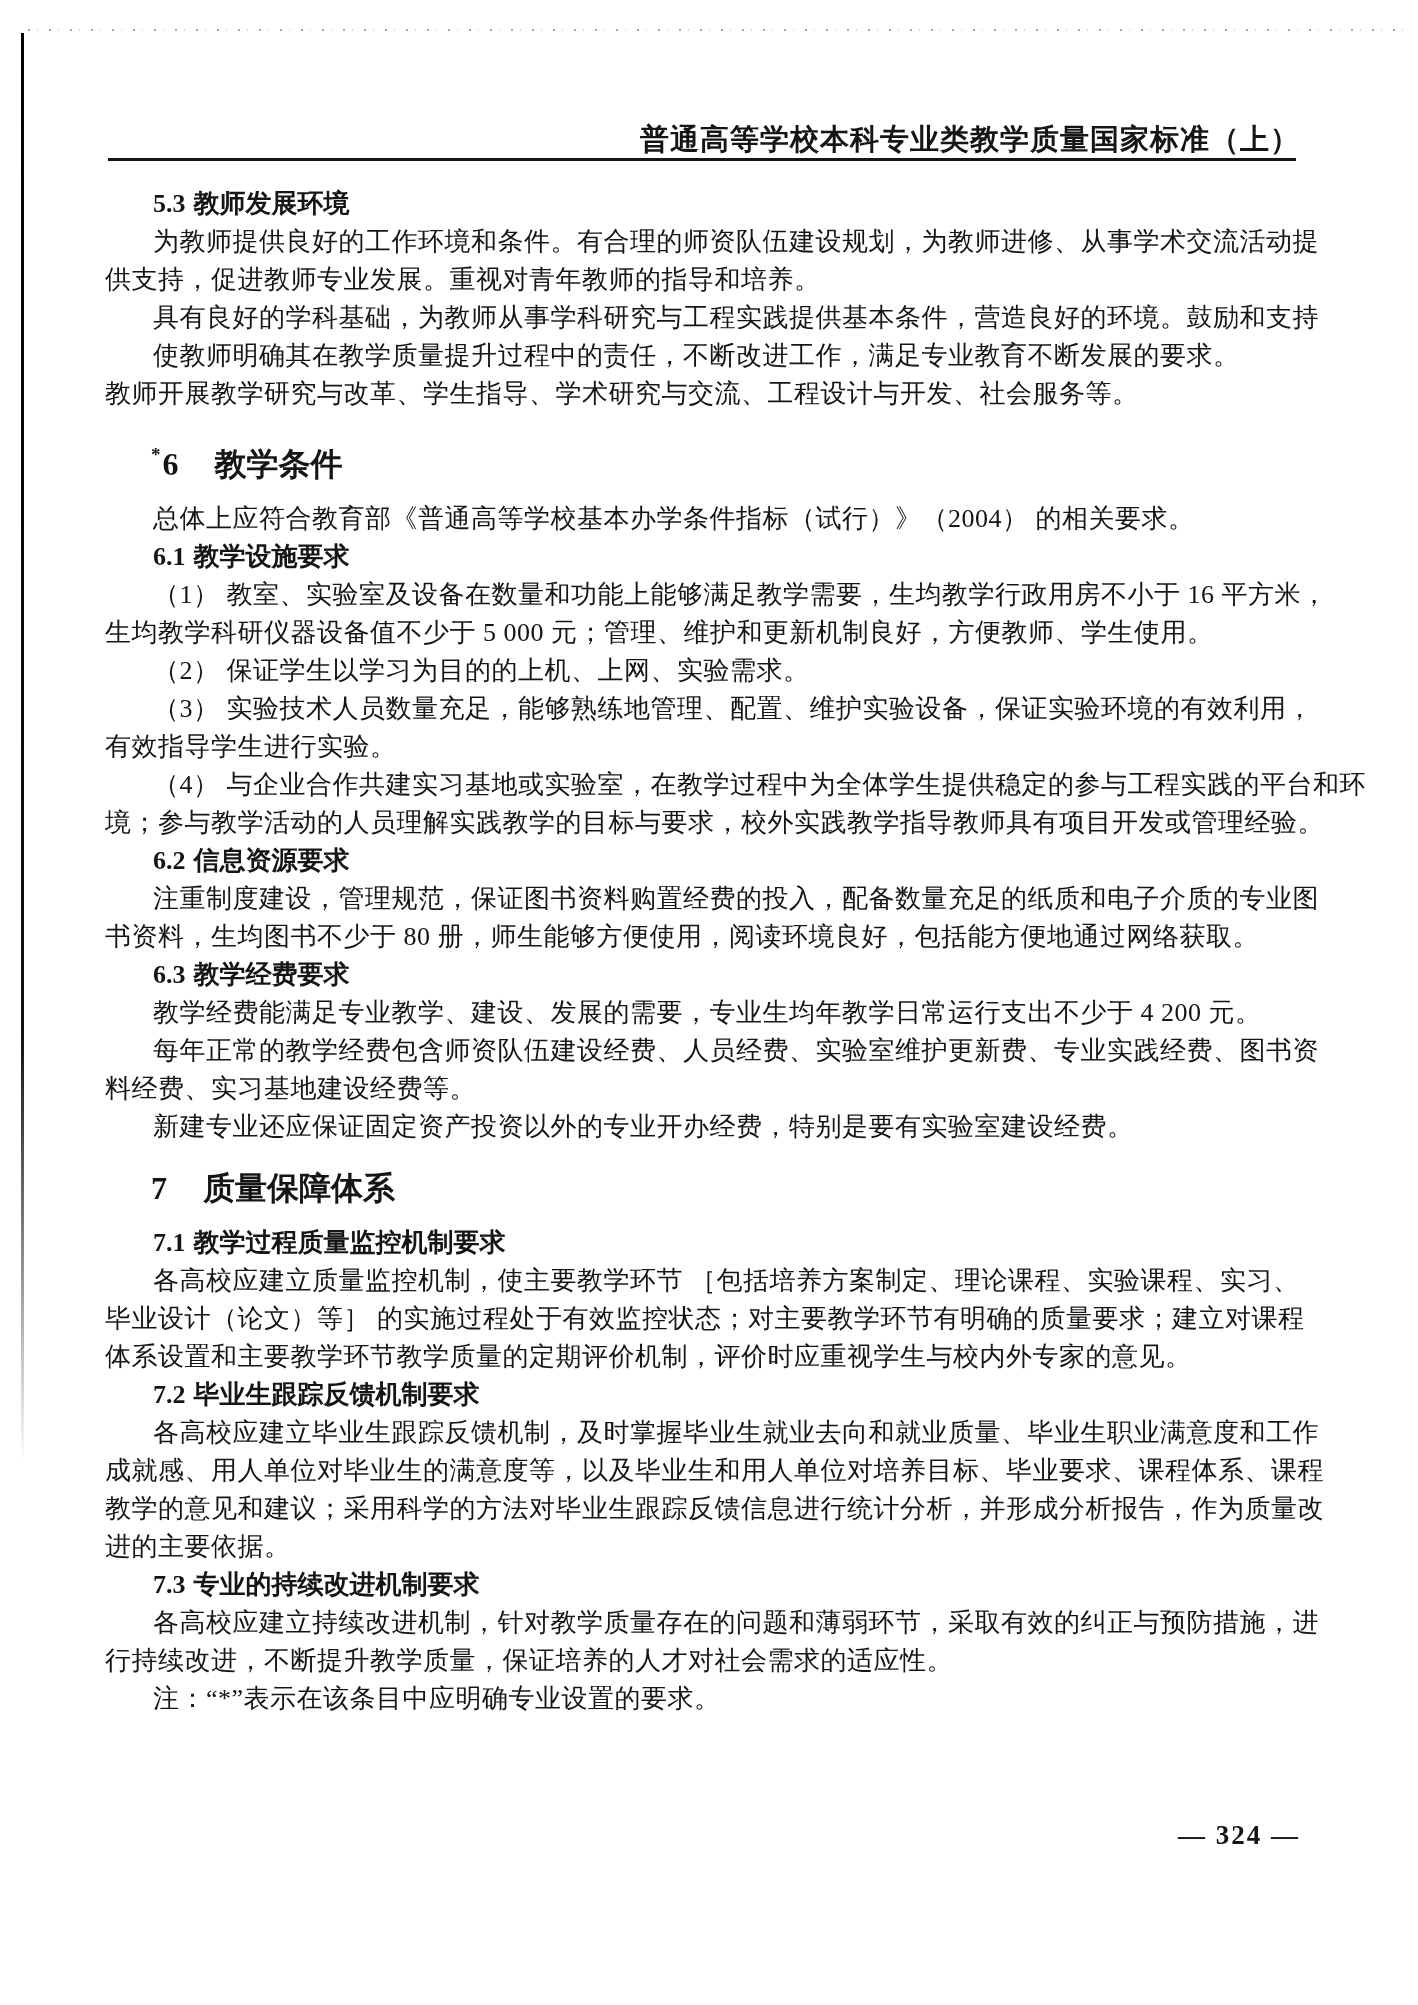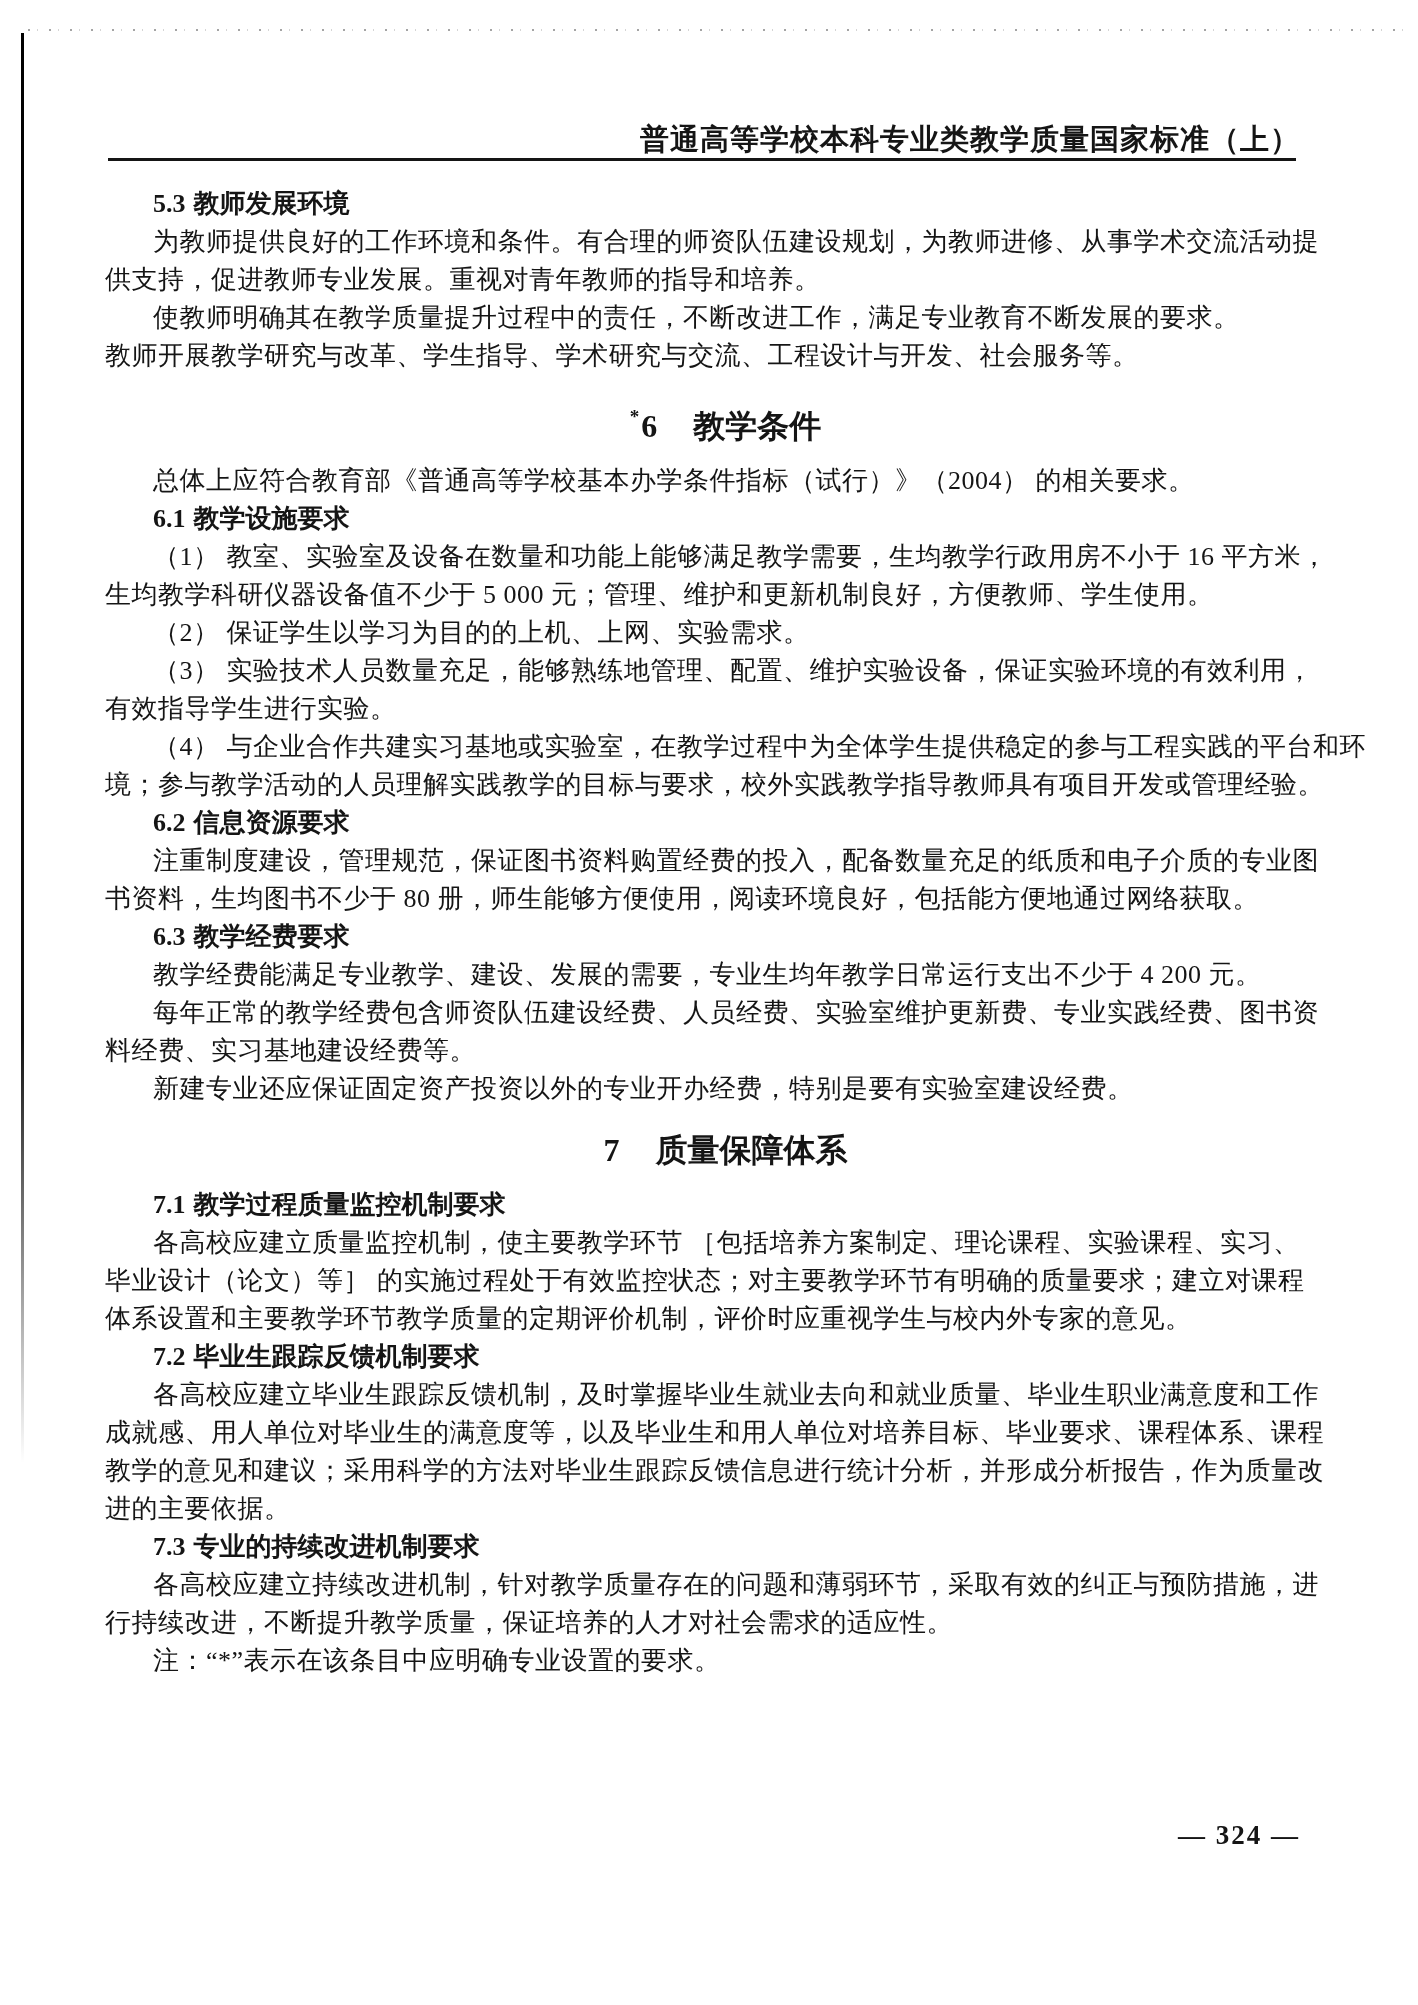--- a/index.html
+++ b/index.html
@@ -48,21 +48,21 @@
     font-size:26px;line-height:38px;padding-left:48px;
     font-weight:700;white-space:nowrap;
   }
   .subheading .h-num{
     font-family:"Liberation Serif","DejaVu Serif",serif;
     margin-right:8px;letter-spacing:0;
   }
   .chapter{
     font-size:32px;line-height:44px;padding-left:46px;
     margin:20px 0 14px 0;
-    font-weight:700;white-space:nowrap;text-align:center;
+    font-weight:700;white-space:nowrap;
   }
   .chapter .star{
     font-size:19px;vertical-align:14px;margin-right:2px;
     font-weight:700;
   }
   .chapter .ch-num{
     font-family:"Liberation Serif","DejaVu Serif",serif;
     margin-right:36px;
   }
   
@@ -80,20 +80,21 @@
   <div class="scan-speckles"></div>
   <div class="scan-edge-line"></div>
 
   <div class="header-title">普通高等学校本科专业类教学质量国家标准（上）</div>
   <div class="header-rule"></div>
 
   <div class="doc" id="doc-body">
       <div class="subheading"><span class="h-num">5.3</span><span class="h-title">教师发展环境</span></div>
       <div class="line indent">为教师提供良好的工作环境和条件。有合理的师资队伍建设规划，为教师进修、从事学术交流活动提</div>
       <div class="line">供支持，促进教师专业发展。重视对青年教师的指导和培养。</div>
+      <div class="line indent">具有良好的学科基础，为教师从事学科研究与工程实践提供基本条件，营造良好的环境。鼓励和支持</div>
       <div class="line indent">使教师明确其在教学质量提升过程中的责任，不断改进工作，满足专业教育不断发展的要求。</div>
       <div class="line">教师开展教学研究与改革、学生指导、学术研究与交流、工程设计与开发、社会服务等。</div>
       <div class="chapter"><sup class="star">*</sup><span class="ch-num">6</span><span class="ch-title">教学条件</span></div>
       <div class="line indent">总体上应符合教育部《普通高等学校基本办学条件指标（试行）》（2004） 的相关要求。</div>
       <div class="subheading"><span class="h-num">6.1</span><span class="h-title">教学设施要求</span></div>
       <div class="line indent">（1） 教室、实验室及设备在数量和功能上能够满足教学需要，生均教学行政用房不小于 16 平方米，</div>
       <div class="line">生均教学科研仪器设备值不少于 5 000 元；管理、维护和更新机制良好，方便教师、学生使用。</div>
       <div class="line indent">（2） 保证学生以学习为目的的上机、上网、实验需求。</div>
       <div class="line indent">（3） 实验技术人员数量充足，能够熟练地管理、配置、维护实验设备，保证实验环境的有效利用，</div>
       <div class="line">有效指导学生进行实验。</div>

